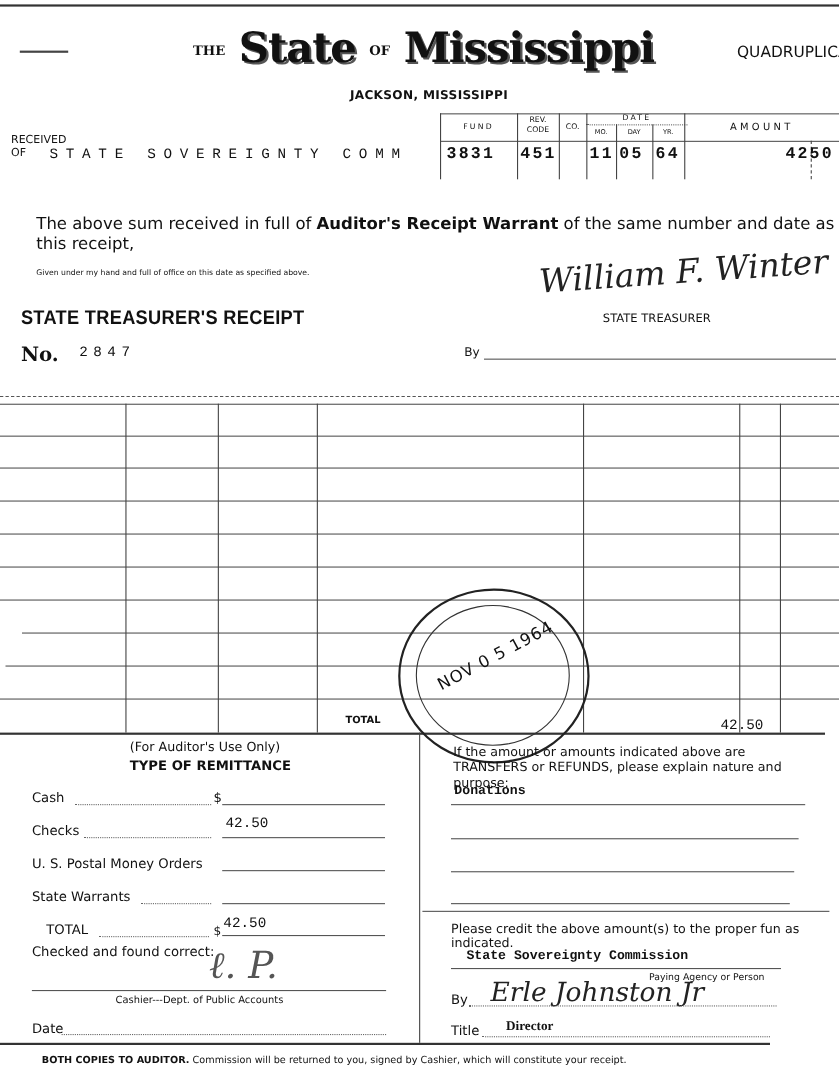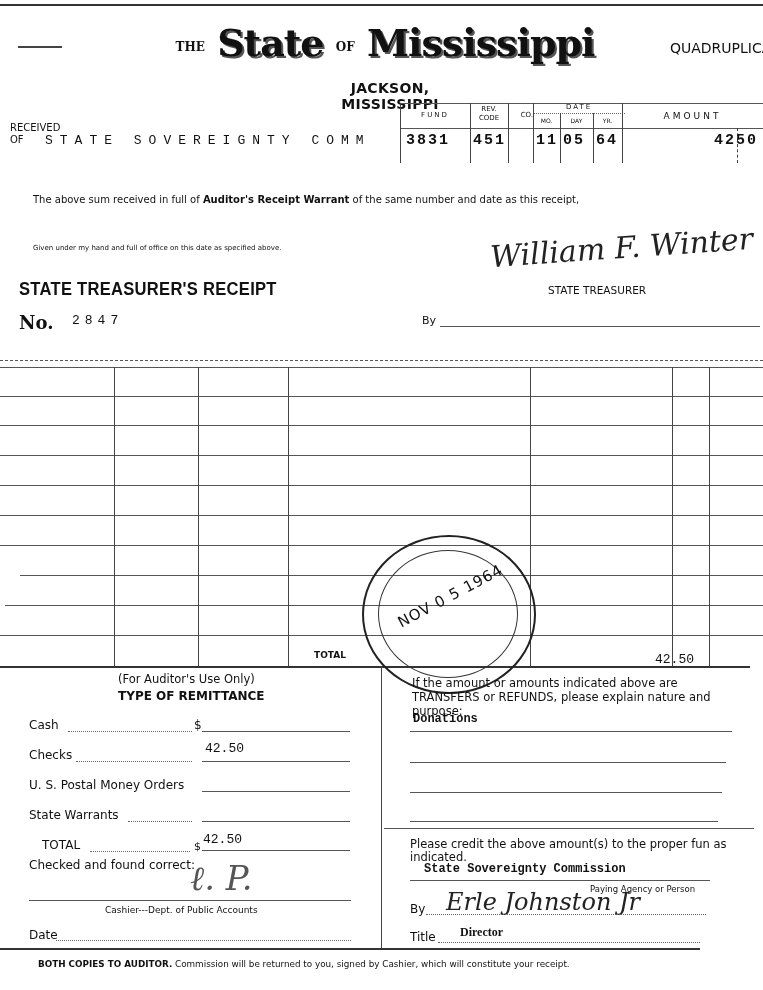--- a/index.html
+++ b/index.html
@@ -10,33 +10,33 @@
   .hline { position:absolute; height:0; border-top:1.3px solid #555; }
   .hline.thick { border-top:2px solid #333; }
   .dotted { border-top:1px dotted #666; }
   .vline { position:absolute; width:0; border-left:1.3px solid #444; }
   .topbar { left:0; top:4px; width:763px; border-top:2px solid #333; }
 
   .seal-title { left:170px; top:18px; width:430px; height:50px; text-align:center;
     font-family:"DejaVu Serif", serif; font-weight:bold; font-size:38px; letter-spacing:-1px;
     color:#111; text-shadow:2px 2px 0 #555; line-height:50px; }
   .seal-title .small { font-size:12px; vertical-align:middle; letter-spacing:0; text-shadow:none; }
-  .jackson { left:300px; top:80px; width:180px; text-align:center; font-size:14px; font-weight:bold; letter-spacing:0.3px; }
+  .jackson { left:300px; top:80px; width:180px; text-align:center; font-size:11px; font-weight:bold; letter-spacing:0.3px; }
   .quad { left:670px; top:40px; font-size:14px; }
   .mark { left:18px; top:46px; width:44px; border-top:2px solid #444; }
 
   .received-lbl { left:10px; top:122px; font-size:10px; line-height:12px; }
   .received-val { left:45px; top:133px; font-size:13px; letter-spacing:7px; }
 
   
   .ftbl { position:absolute; left:400px; top:103px; width:363px; height:60px; }
   .ftbl .cell { position:absolute; font-size:7px; text-align:center; letter-spacing:2px; }
   .ftbl .val { position:absolute; font-size:15px; font-family:"Liberation Mono", monospace; font-weight:bold; letter-spacing:2px; }
 
-  .sum-text { left:33px; top:194px; font-size:10px; }
+  .sum-text { left:33px; top:194px; font-size:15px; }
   .sum-text b { font-weight:bold; }
   .given { left:33px; top:244px; font-size:7px; }
   .signature { left:490px; top:230px; font-family:"DejaVu Serif", serif; font-style:italic; font-size:30px; color:#222; transform:rotate(-4deg); }
   .treas-lbl { left:548px; top:284px; font-size:10.5px; }
   .receipt-title { left:19px; top:279px; font-size:18px; font-weight:bold; font-family:"Liberation Sans", sans-serif; letter-spacing:0.3px; transform:scaleX(0.92); transform-origin:left; }
   .no-lbl { left:19px; top:312px; font-family:"DejaVu Serif", serif; font-weight:bold; font-size:18px; }
   .no-val { left:72px; top:313px; font-size:13px; letter-spacing:5px; font-family:"Liberation Mono", monospace; }
   .by-lbl { left:422px; top:314px; font-size:11px; }
 
   .total-lbl { left:314px; top:650px; font-size:9px; font-weight:bold; }
@@ -99,21 +99,21 @@
   <div class="vline" style="left:160px;top:10px;height:50px;"></div>
   <div class="vline" style="left:193px;top:10px;height:50px;"></div>
   <div class="vline" style="left:222px;top:0;height:60px;"></div>
   <div class="vline" style="left:337px;top:25px;height:35px;border-left-style:dashed;"></div>
 
   <div class="cell" style="left:0;top:8px;width:70px;">FUND</div>
   <div class="cell" style="left:70px;top:2px;width:38px;letter-spacing:0;line-height:9px;">
     <div>REV.</div>
     <div>CODE</div>
   </div>
-  <div class="cell" style="left:108px;top:8px;width:25px;letter-spacing:0;text-align:right;">CO.</div>
+  <div class="cell" style="left:108px;top:8px;width:25px;letter-spacing:0;">CO.</div>
   <div class="cell" style="left:133px;top:0;width:92px;">DATE</div>
   <div class="cell" style="left:133px;top:14px;width:27px;letter-spacing:0;font-size:6px;">MO.</div>
   <div class="cell" style="left:160px;top:14px;width:33px;letter-spacing:0;font-size:6px;">DAY</div>
   <div class="cell" style="left:193px;top:14px;width:29px;letter-spacing:0;font-size:6px;">YR.</div>
   <div class="cell" style="left:222px;top:8px;width:141px;font-size:9px;letter-spacing:3px;">AMOUNT</div>
 
   <div class="val" style="left:6px;top:29px;">3831</div>
   <div class="val" style="left:73px;top:29px;">451</div>
   <div class="val" style="left:136px;top:29px;">11</div>
   <div class="val" style="left:163px;top:29px;">05</div>

